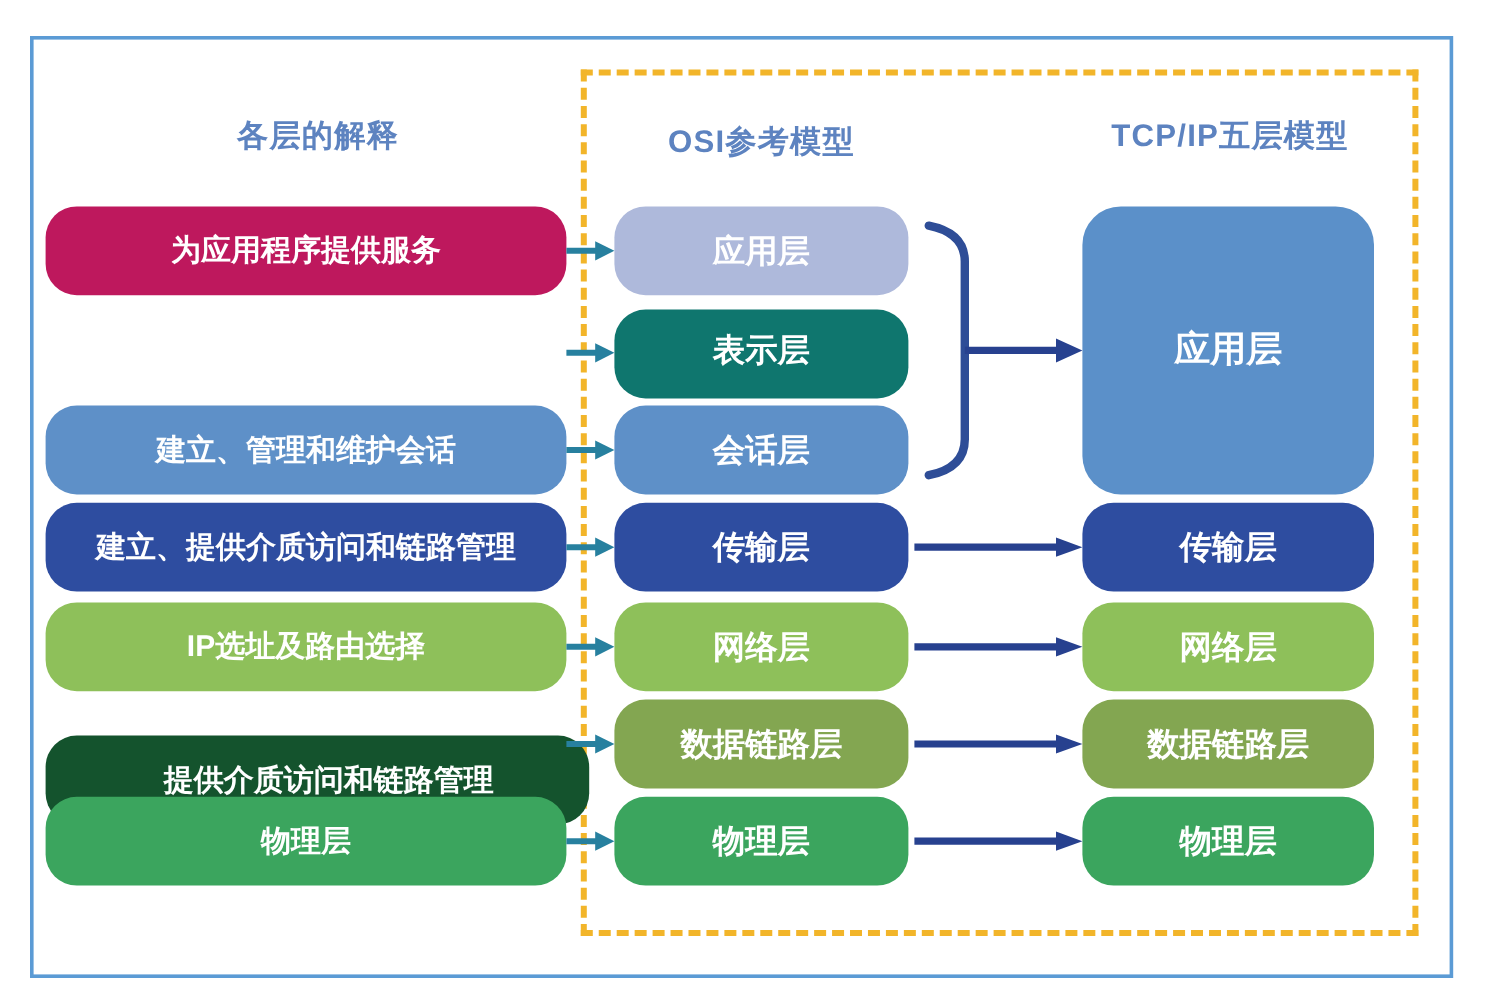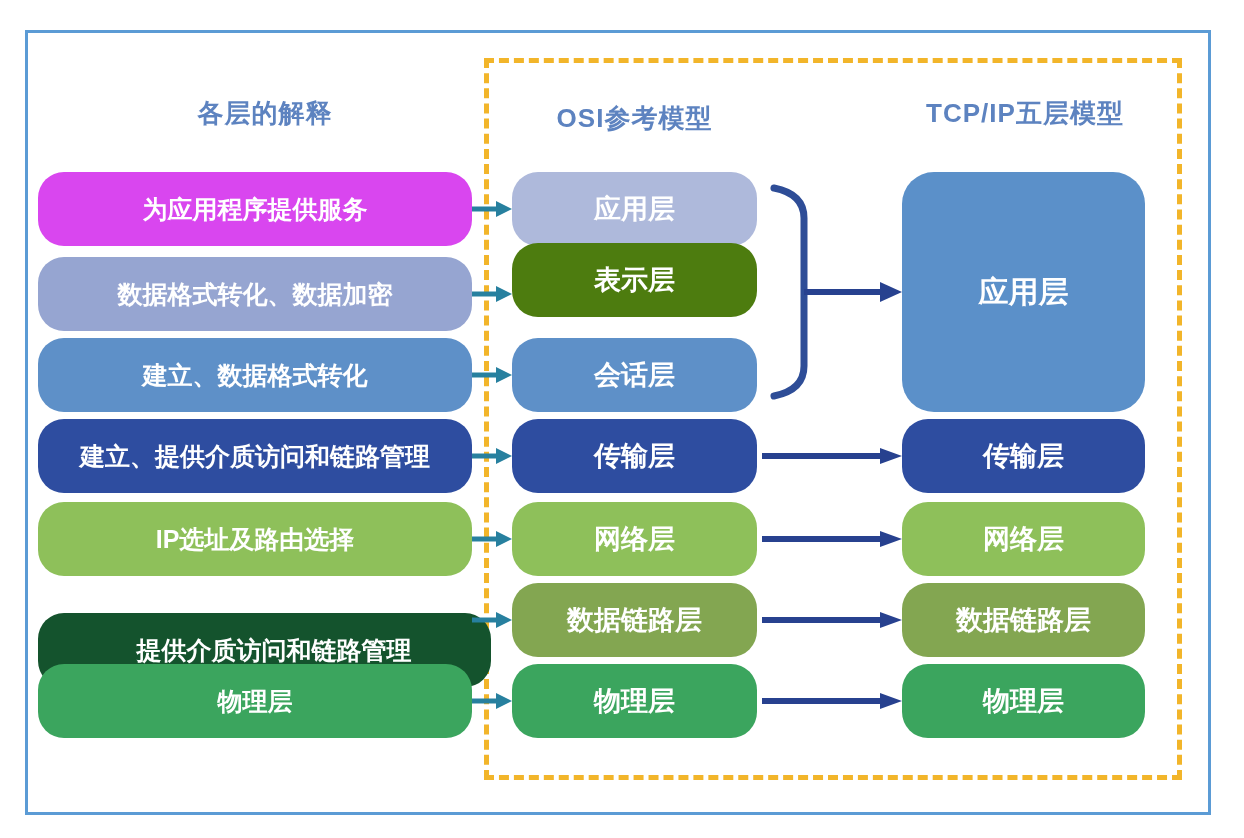--- a/index.html
+++ b/index.html
@@ -24,30 +24,29 @@
 <body>
 
 <div class="canvas">
   <div class="frame"></div>
   <div class="dashed-region" style="border-color: rgb(242, 181, 42);"></div>
 
   <div class="col-header hdr-left" style="color: rgb(93, 131, 192);">各层的解释</div>
   <div class="col-header hdr-mid" style="color: rgb(93, 131, 192);">OSI参考模型</div>
   <div class="col-header hdr-right" style="color: rgb(93, 131, 192);">TCP/IP五层模型</div>
 
-  <div class="box left-box" style="top: 172px; background: #d946ef;">为应用程序提供服务</div>
-  <div class="box left-box" style="top: 257px; background: rgb(150, 165, 209);">数据格式转化、数据加密</div>
-  <div class="box left-box" style="top: 338px; background: rgb(94, 144, 200);">建立、数据格式转化</div>
+  <div class="box left-box" style="top: 172px; background: #be185d;">为应用程序提供服务</div>
+  <div class="box left-box" style="top: 338px; background: rgb(94, 144, 200);">建立、管理和维护会话</div>
   <div class="box left-box" style="top: 419px; background: rgb(46, 77, 160);">建立、提供介质访问和链路管理</div>
   <div class="box left-box" style="top: 502px; background: rgb(142, 192, 90);">IP选址及路由选择</div>
   <div class="box left-box" style="top: 613px; background: #14532d; padding-left: 19px;">提供介质访问和链路管理</div>
   <div class="box left-box" style="top: 664px; background: rgb(59, 165, 94);">物理层</div>
 
   <div class="box mid-box" style="top: 172px; background: rgb(174, 185, 219);">应用层</div>
-  <div class="box mid-box" style="top: 243px; background: #4d7c0f;">表示层</div>
+  <div class="box mid-box" style="top: 258px; background: #0f766e; font-family: Liberation Mono, monospace;">表示层</div>
   <div class="box mid-box" style="top: 338px; background: rgb(94, 144, 200);">会话层</div>
   <div class="box mid-box" style="top: 419px; background: rgb(46, 77, 160);">传输层</div>
   <div class="box mid-box" style="top: 502px; background: rgb(142, 192, 90);">网络层</div>
   <div class="box mid-box" style="top: 583px; background: rgb(131, 166, 81);">数据链路层</div>
   <div class="box mid-box" style="top: 664px; background: rgb(59, 165, 94);">物理层</div>
 
   <div class="box right-big" style="top: 172px; background: rgb(91, 144, 201);">应用层</div>
   <div class="box right-box" style="top: 419px; background: rgb(46, 77, 160);">传输层</div>
   <div class="box right-box" style="top: 502px; background: rgb(142, 192, 90);">网络层</div>
   <div class="box right-box" style="top: 583px; background: rgb(131, 166, 81);">数据链路层</div>

